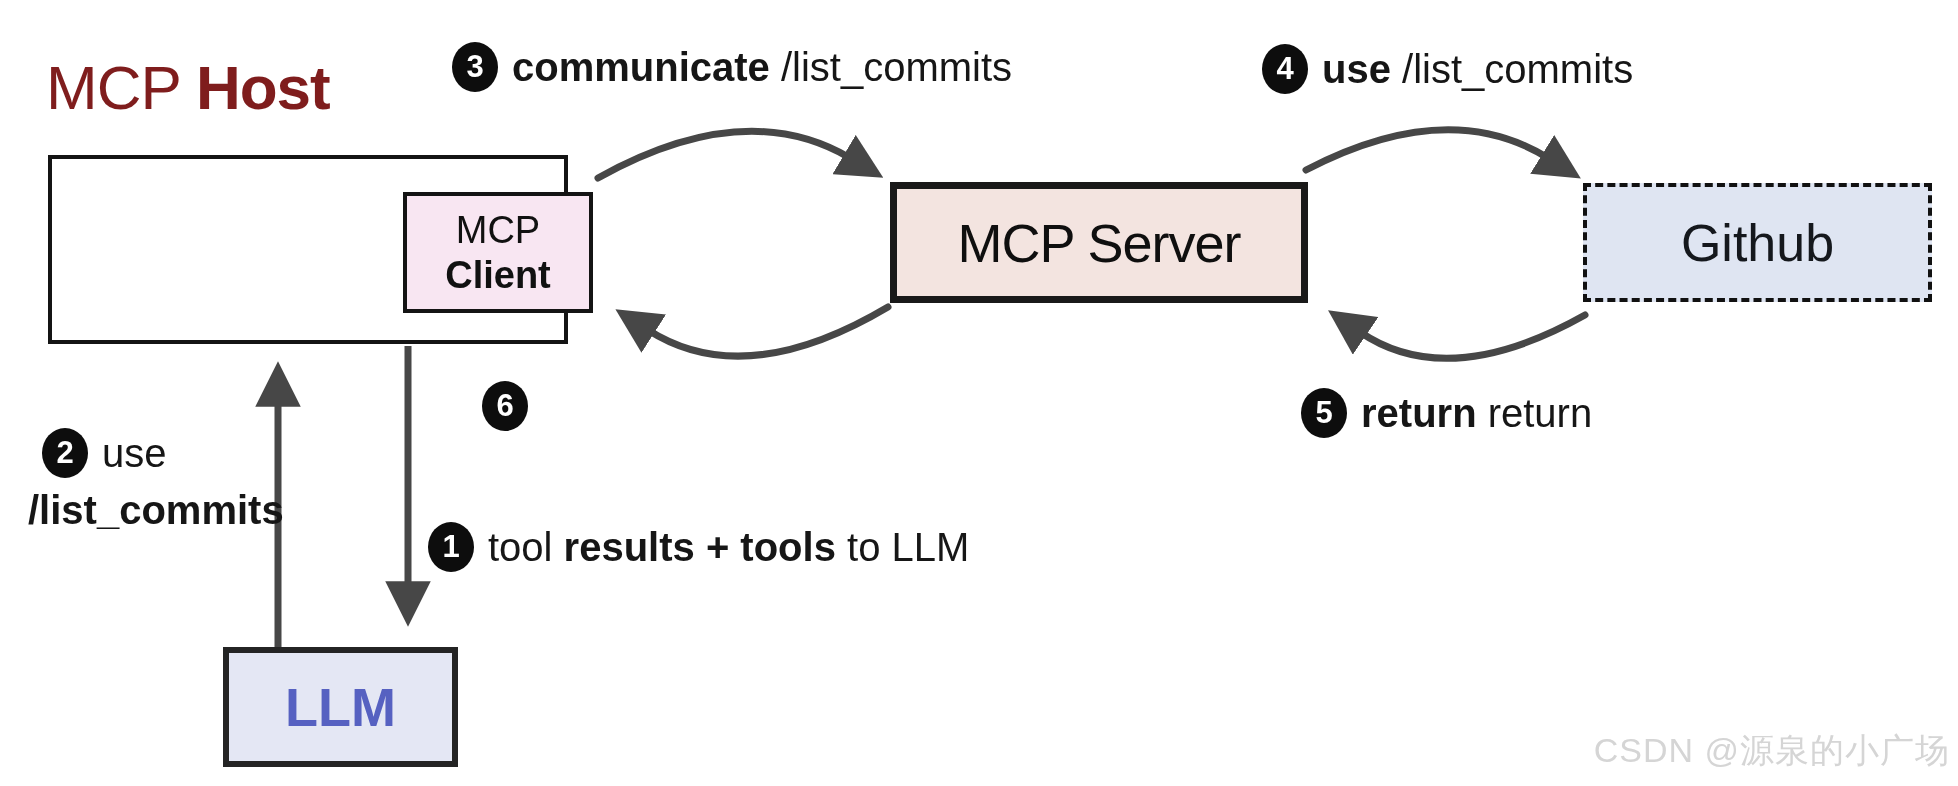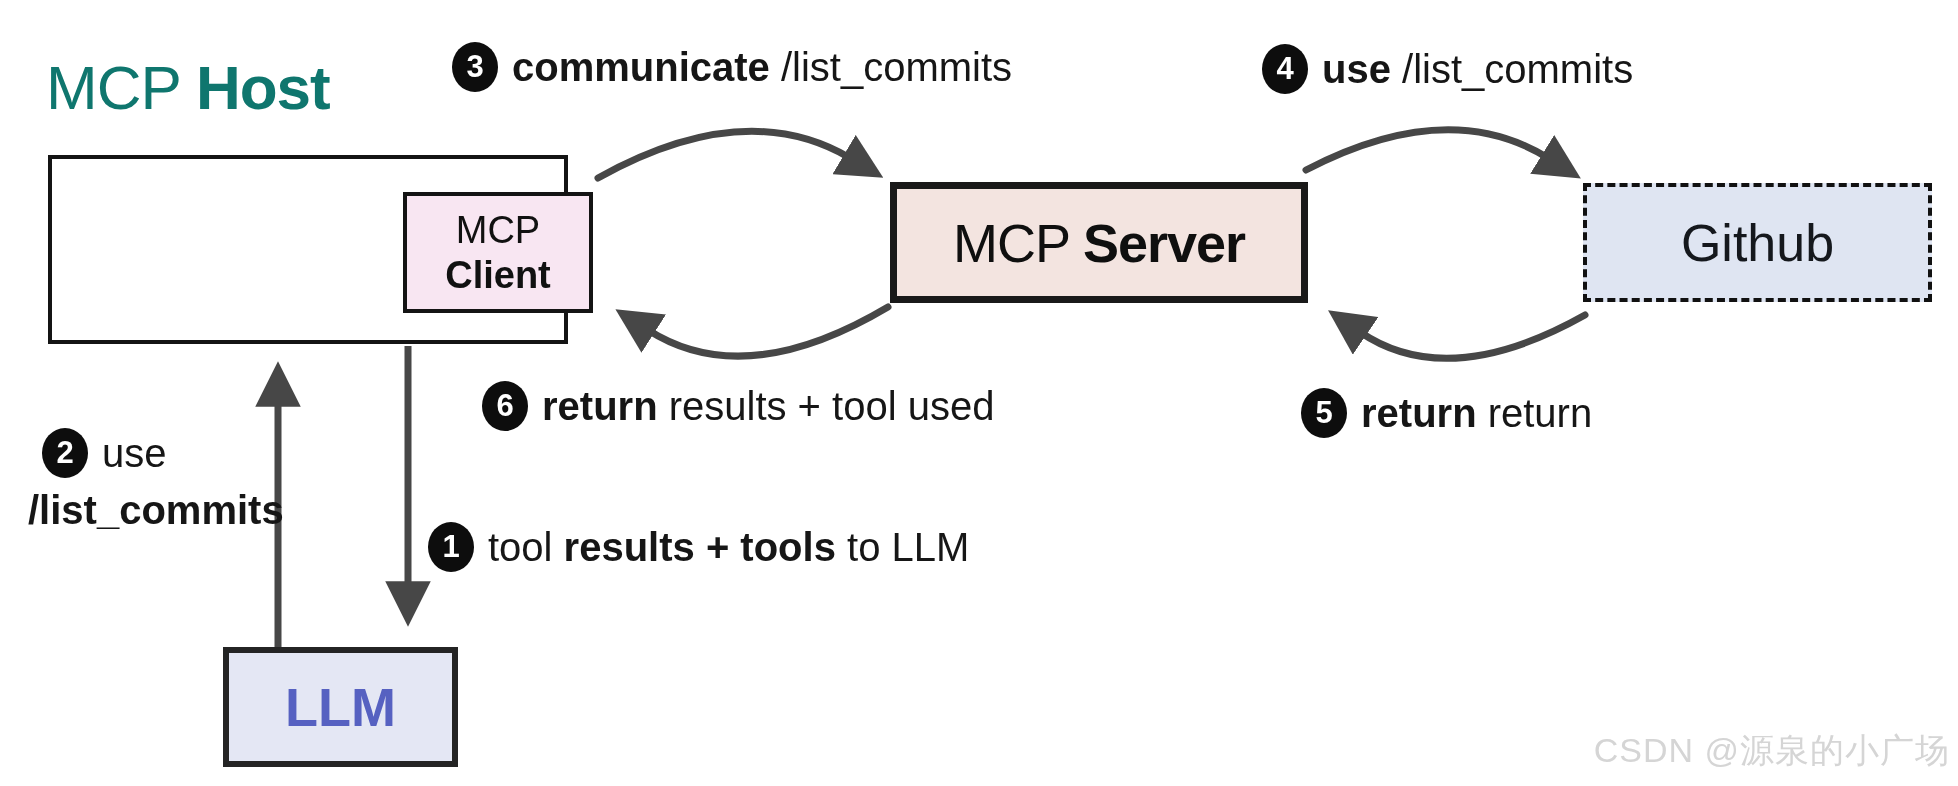--- a/index.html
+++ b/index.html
@@ -10,21 +10,21 @@
     font-family:"Liberation Sans", sans-serif;
     color:#141414;
     overflow:hidden;
   }
   .abs{position:absolute;}
 
   
   .diagram-title{
     left:46px;top:52px;
     font-size:62px;letter-spacing:-1px;
-    color:#0f766e;white-space:nowrap;
+    color:#7f1d1d;white-space:nowrap;
   }
   .diagram-title .bold{font-weight:700;}
 
   
   .node{
     display:flex;align-items:center;justify-content:center;
     box-sizing:border-box;text-align:center;
   }
   .host-box{
     left:48px;top:155px;width:520px;height:189px;
@@ -34,21 +34,21 @@
     left:403px;top:192px;width:190px;height:121px;
     border:4px solid #141414;z-index:3;
     font-size:38px;line-height:1.18;color:#111;
   }
   .client-box .bold{font-weight:700;}
   .server-box{
     left:890px;top:182px;width:418px;height:121px;
     border:7px solid #191919;z-index:2;
     font-size:54px;letter-spacing:-1px;color:#0f0f0f;white-space:nowrap;
   }
-  .server-box .bold{font-weight:700;}
+  .server-box .bold{font-weight:400;}
   .github-box{
     left:1583px;top:183px;width:349px;height:119px;
     border:4px dashed #111;z-index:2;
     font-size:52px;color:#15181d;
   }
   .llm-box{
     left:223px;top:647px;width:235px;height:120px;
     border:6px solid #242424;z-index:2;
     font-size:54px;font-weight:700;
   }
@@ -142,21 +142,20 @@
     <span><span class="bold">communicate</span><span> /list_commits</span></span>
   </div>
 
   <div class="abs step step-4">
     <span class="badge">4</span>
     <span><span class="bold">use</span><span> /list_commits</span></span>
   </div>
 
   <div class="abs step step-6">
     <span class="badge">6</span>
-    <span><span class="bold">return</span><span> results + tool used</span></span>
   </div>
 
   <div class="abs step step-5">
     <span class="badge">5</span>
     <span><span class="bold">return</span><span> return</span></span>
   </div>
 
   <div class="abs step step-1">
     <span class="badge">1</span>
     <span><span>tool </span><span class="bold">results + tools</span><span> to LLM</span></span>

